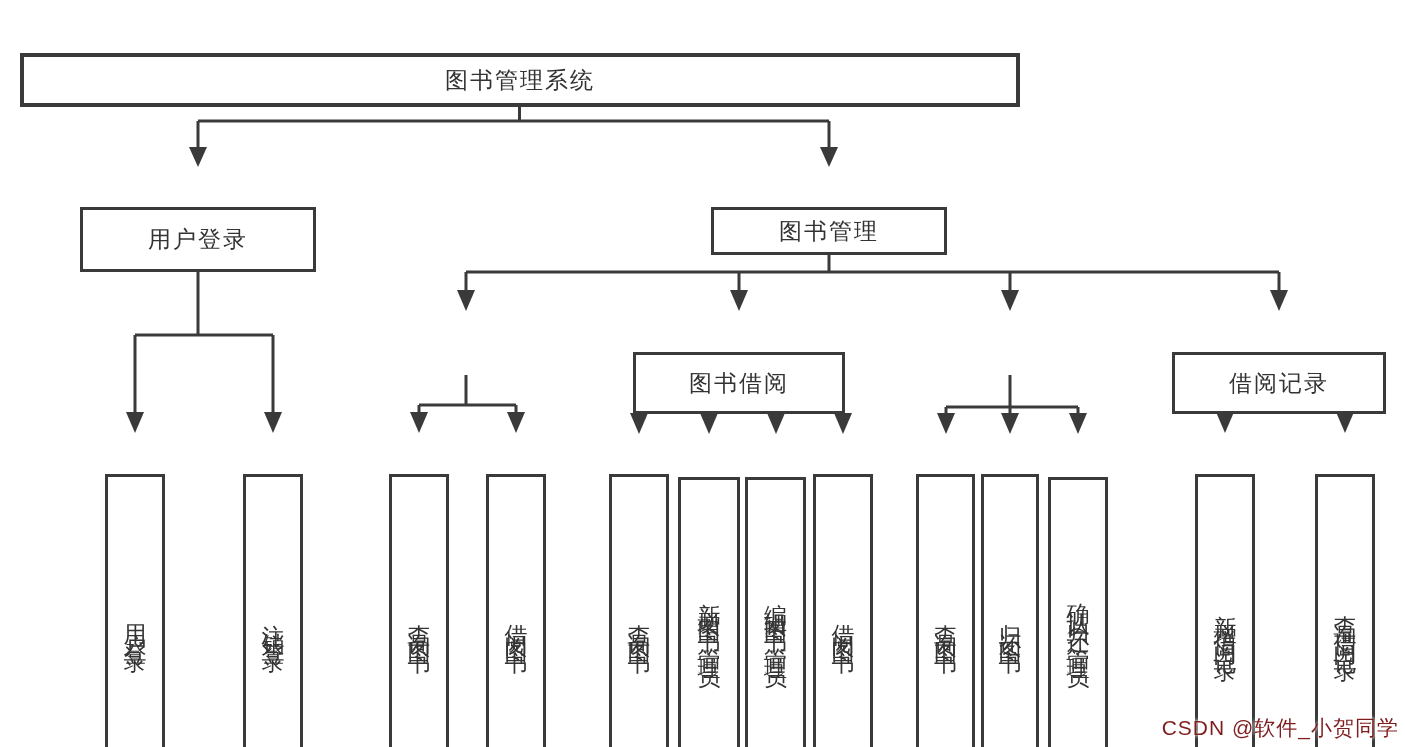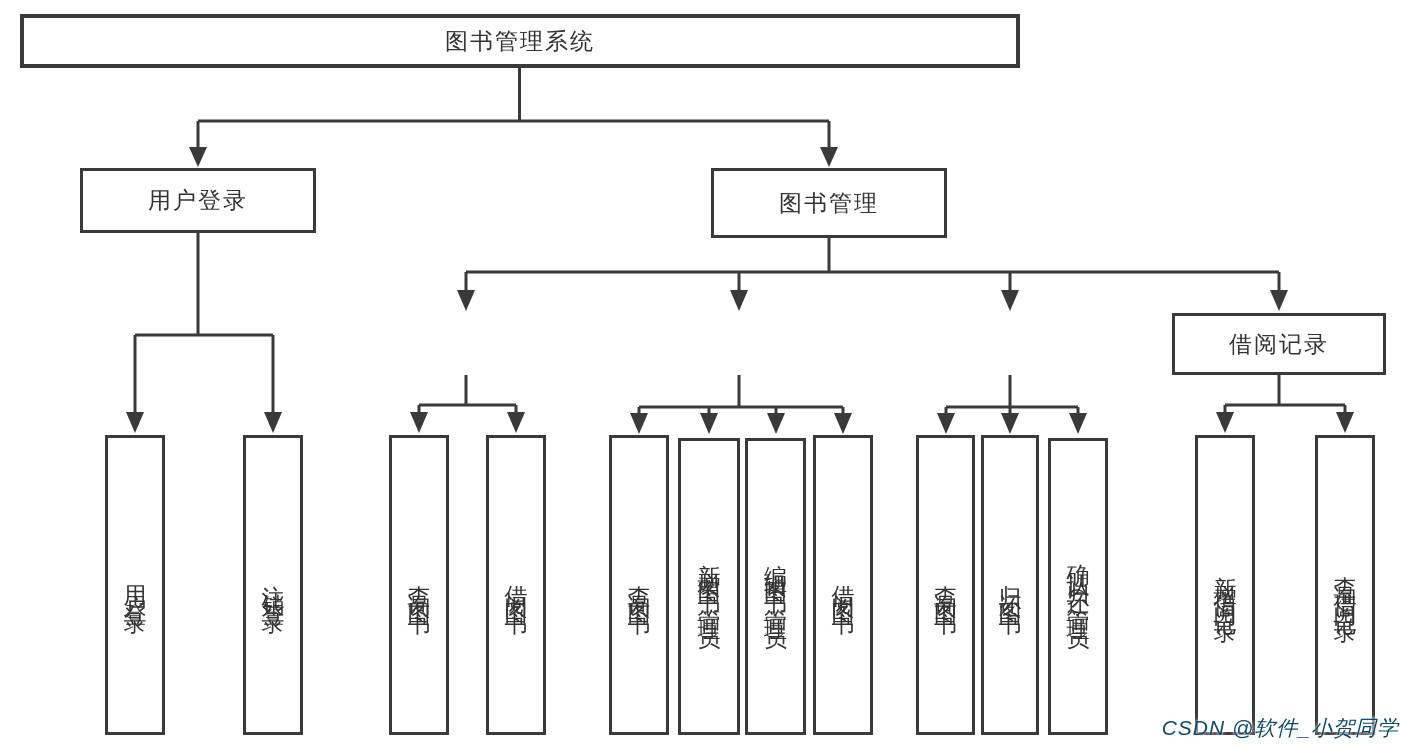--- a/index.html
+++ b/index.html
@@ -7,31 +7,32 @@
     position:relative;width:1405px;height:747px;background:#ffffff;overflow:hidden;
     font-family:"Liberation Sans","DejaVu Sans",sans-serif;color:#383838;
   }
   .wires{position:absolute;left:0;top:0;width:1405px;height:747px;z-index:1;}
   .wires path{stroke:#3a3a3a;stroke-width:3;fill:none;}
   .wires polygon{fill:#3a3a3a;stroke:none;}
   .node{
     position:absolute;box-sizing:border-box;background:#ffffff;
     border:3px solid #3a3a3a;display:flex;align-items:center;justify-content:center;
     z-index:2;
+    margin-top:39px;
   }
   .node.root{border-width:4px;}
   .hlabel{font-size:23px;letter-spacing:2px;white-space:nowrap;color:#333333;}
   .leaf .vlabel{
     writing-mode:vertical-lr;text-orientation:mixed;
     font-size:23px;letter-spacing:9px;line-height:1;color:#333333;
   }
   .watermark{
     position:absolute;right:6px;bottom:5px;z-index:3;
-    font-size:21px;color:#0c4a6e;letter-spacing:1px;
-    text-shadow:0 0 3px #ffffff,0 0 5px #ffffff;white-space:nowrap;font-style:italic;
+    font-size:21px;color:#7f1d1d;letter-spacing:1px;
+    text-shadow:0 0 3px #ffffff,0 0 5px #ffffff;white-space:nowrap;
   }
 </style>
 </head>
 <body>
 
 <div class="canvas">
 
   <svg class="wires" viewBox="0 0 1405 747" xmlns="http://www.w3.org/2000/svg">
 
     <g>
@@ -82,24 +83,27 @@
     </g>
   </svg>
 
   <div class="node root" style="left:20px;top:14px;width:1000px;height:54px;">
     <span class="hlabel">图书管理系统</span>
   </div>
 
   <div class="node" style="left:80px;top:168px;width:236px;height:65px;">
     <span class="hlabel">用户登录</span>
   </div>
-  <div class="node" style="left:711px;top:168px;width:236px;height:70px;">
+  <div class="node" style="left:711px;top:168px;width:236px;height:48px;">
     <span class="hlabel">图书管理</span>
   </div>
 
+  <div class="node" style="left:633px;top:313px;width:212px;height:62px;">
+    <span class="hlabel">图书借阅</span>
+  </div>
   <div class="node" style="left:1172px;top:313px;width:214px;height:62px;">
     <span class="hlabel">借阅记录</span>
   </div>
 
   <div class="node leaf" style="left:105px;top:435px;width:60px;height:300px;">
     <span class="vlabel">用户登录</span>
   </div>
   <div class="node leaf" style="left:243px;top:435px;width:60px;height:300px;">
     <span class="vlabel">注销登录</span>
   </div>

